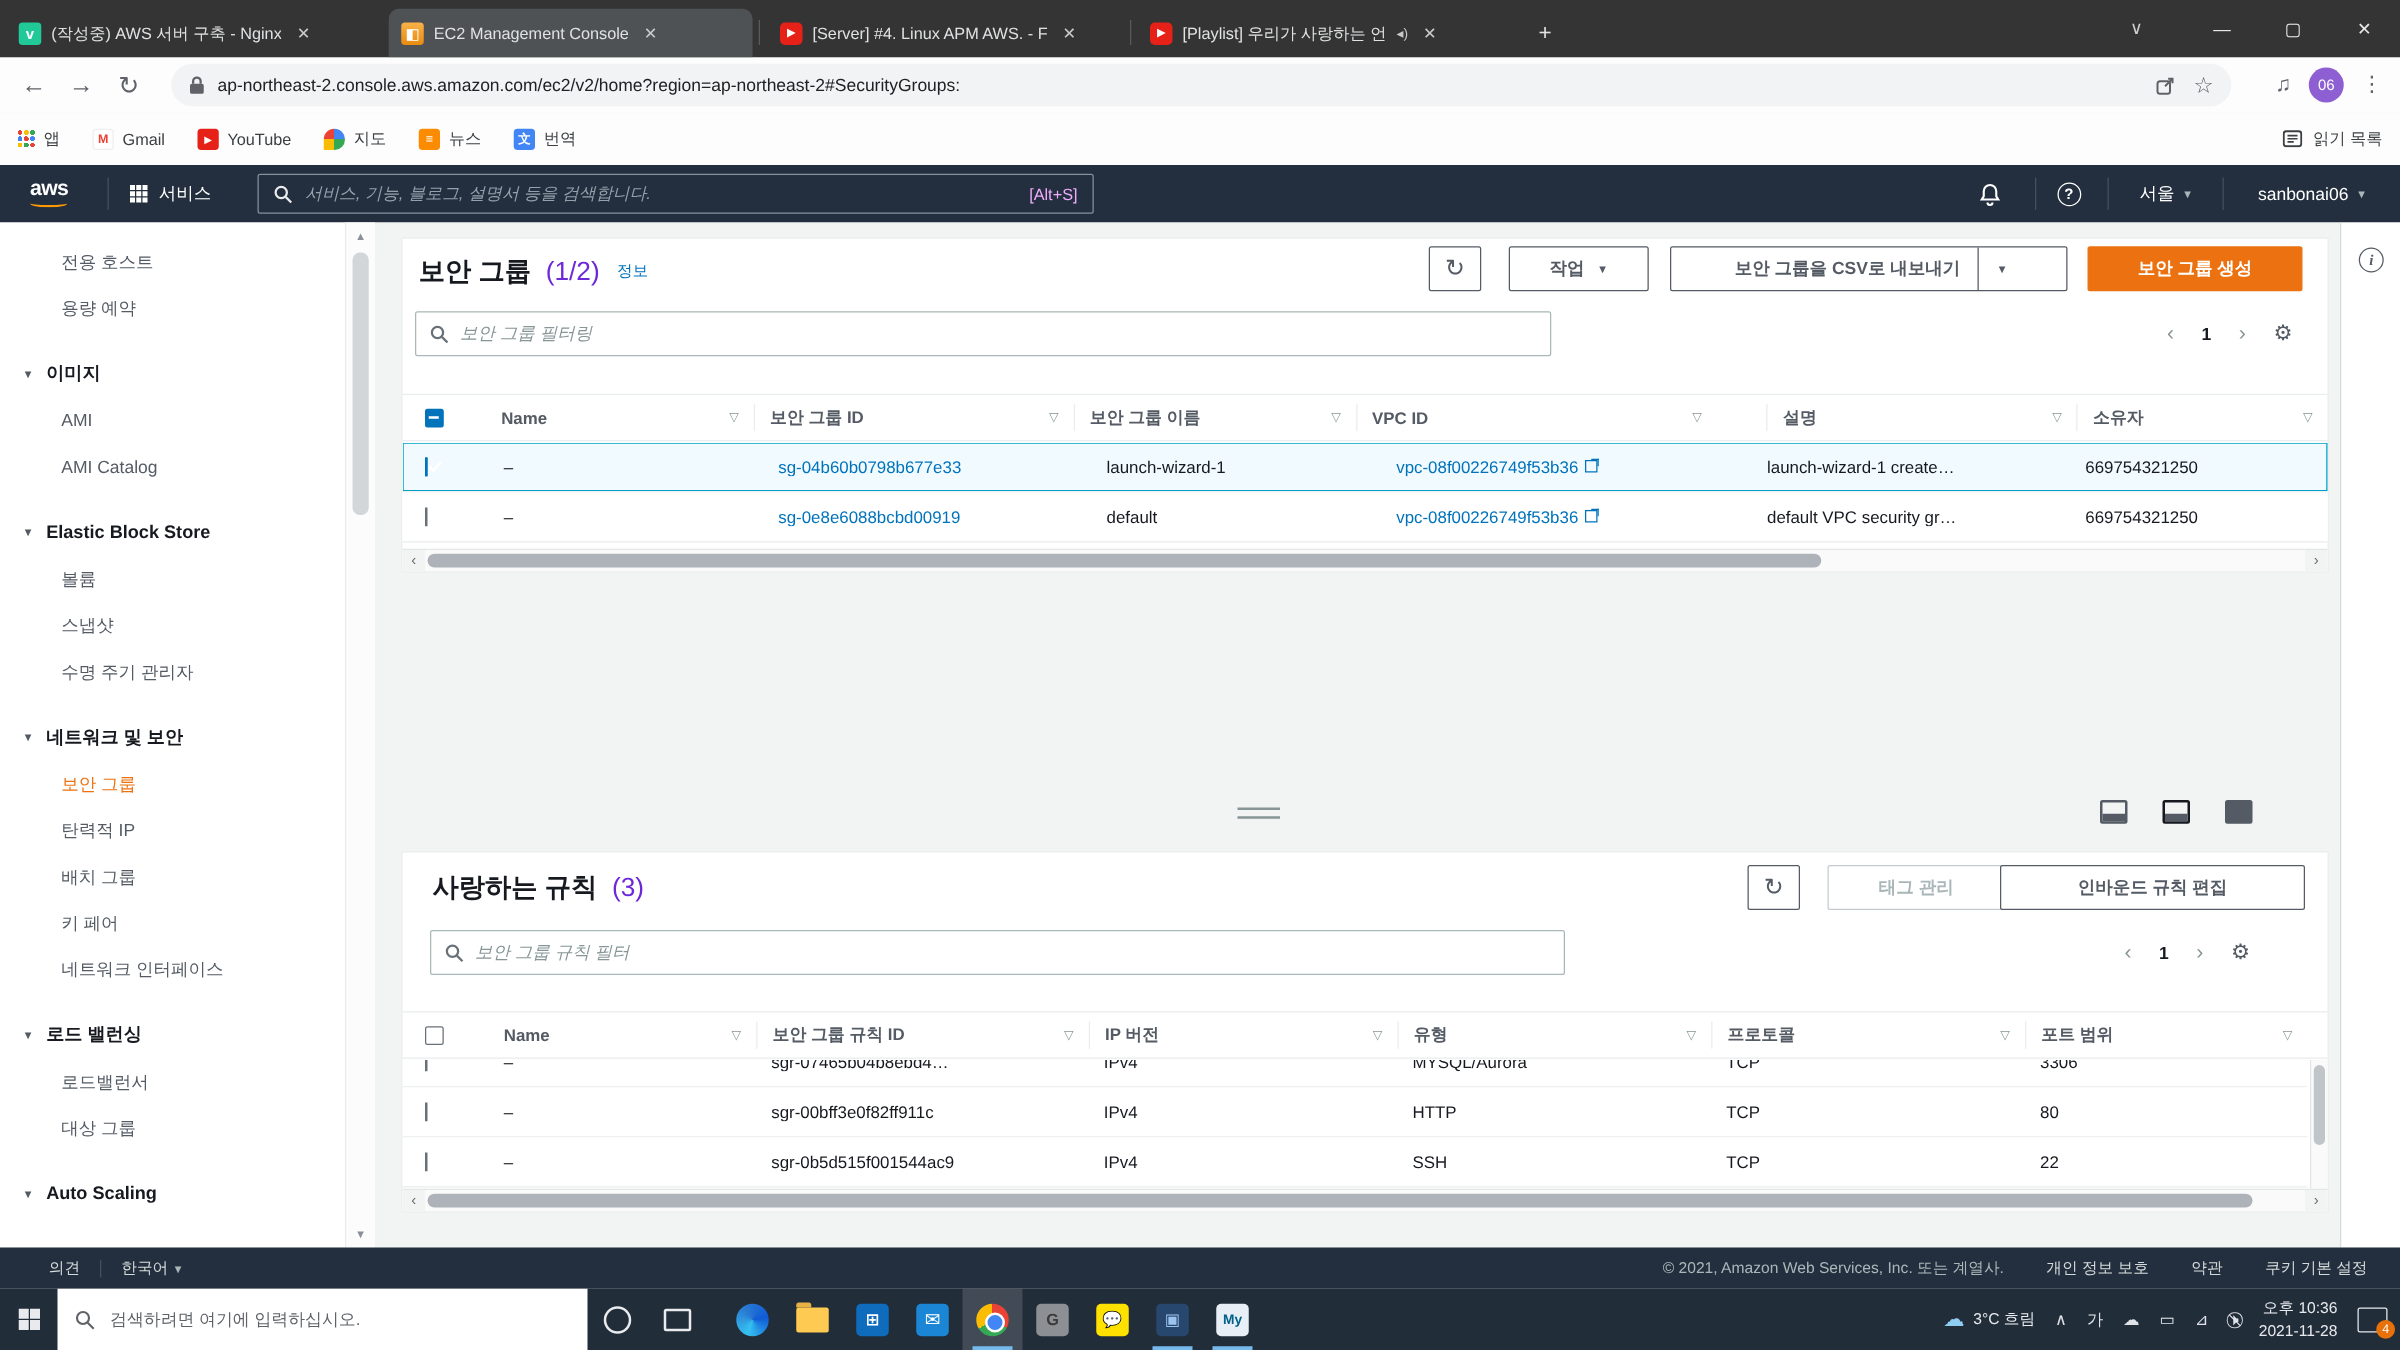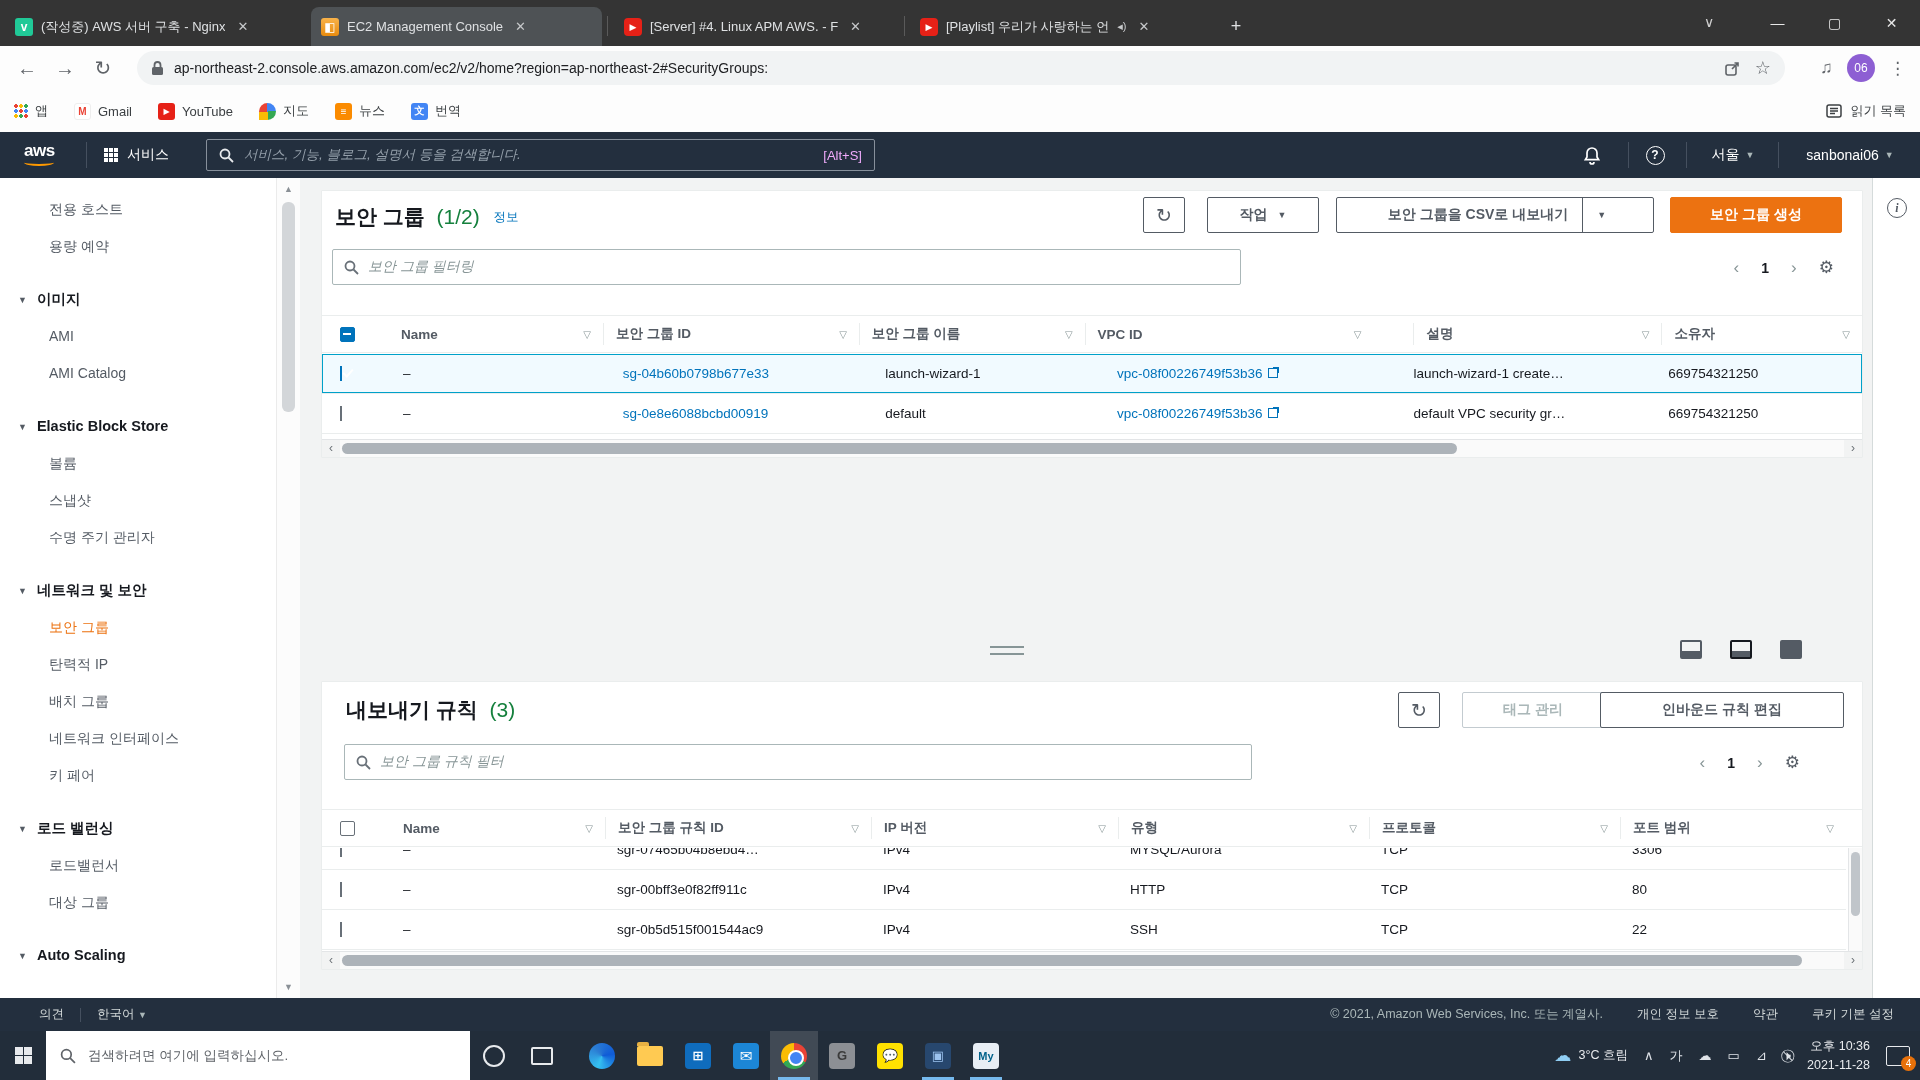--- a/index.html
+++ b/index.html
@@ -64,21 +64,21 @@
   #sbscroll { position:absolute; left:276px; top:178px; width:24px; height:820px; background:#fcfcfc; border-left:1px solid #ebebeb; }
   #sbscroll .arr { position:absolute; left:0; width:100%; text-align:center; color:#8a9096; font-size:9px; }
   #sbscroll .thumb { position:absolute; left:5px; top:24px; width:13px; height:210px; background:#d3d6d9; border-radius:6px; }
 
   
   #main { position:absolute; left:300px; top:178px; width:1572px; height:820px; background:#f2f3f3; }
   .card { position:absolute; background:#fff; border:1px solid #eaeded; border-radius:1px; }
   #sgcard { left:21px; top:12px; width:1542px; height:268px; }
   #ibcard { left:21px; top:503px; width:1542px; height:289px; }
   .panel-title { position:absolute; font-size:21px; font-weight:bold; color:#16191f; }
-  .panel-title .cnt { font-weight:normal; color:#15803d;text-align:center; }
+  .panel-title .cnt { font-weight:normal; color:#6d28d9;text-align:center; }
   .panel-title .info { font-size:12.5px; font-weight:normal; color:#0073bb; margin-left:8px; vertical-align:3px; }
   .btn { height:36px; border:1px solid #545b64; border-radius:2px; background:#fff; color:#545b64; font-weight:bold; font-size:14px; display:inline-flex; align-items:center; justify-content:center; padding:0 18px; gap:10px; }
   .btn.icon { width:42px; padding:0; font-size:19px; font-weight:normal; }
   .btn.primary { background:#ec7211; border-color:#ec7211; color:#fff; }
   .btn.disabled { color:#aab7b8; border-color:#c3cbd0; }
   .split-caret { border-left:1px solid #545b64; align-self:stretch; display:flex; align-items:center; padding:0 14px; margin:0 -18px 0 4px; }
   .filter { position:absolute; height:36px; border:1px solid #aab7b8; border-radius:2px; background:#fff; display:flex; align-items:center; padding:12px 11px; gap:9px; }
   .filter .ph { color:#879596; font-style:italic; font-size:14px; }
   .pager { position:absolute; display:flex; align-items:center; gap:22px; color:#879596; font-size:17px; }
   .pager .pg { color:#16191f; font-size:14px; font-weight:bold; }
@@ -297,22 +297,22 @@
   <div class="sb-item">AMI</div>
   <div class="sb-item">AMI Catalog</div>
   <div class="sb-sec"><span class="tri">▼</span><span>Elastic Block Store</span></div>
   <div class="sb-item">볼륨</div>
   <div class="sb-item">스냅샷</div>
   <div class="sb-item">수명 주기 관리자</div>
   <div class="sb-sec"><span class="tri">▼</span><span>네트워크 및 보안</span></div>
   <div class="sb-item sel">보안 그룹</div>
   <div class="sb-item">탄력적 IP</div>
   <div class="sb-item">배치 그룹</div>
+  <div class="sb-item">키 페어</div>
   <div class="sb-item">네트워크 인터페이스</div>
-  <div class="sb-item">키 페어</div>
   <div class="sb-sec"><span class="tri">▼</span><span>로드 밸런싱</span></div>
   <div class="sb-item">로드밸런서</div>
   <div class="sb-item">대상 그룹</div>
   <div class="sb-sec"><span class="tri">▼</span><span>Auto Scaling</span></div>
 </div>
 <div id="sbscroll">
   <span class="arr" style="top:6px;">▲</span>
   <div class="thumb"></div>
   <span class="arr" style="bottom:6px;">▼</span>
 </div>
@@ -414,21 +414,21 @@
 
   <div id="splithandle"></div>
   <div class="layouticons" style="right:70px;">
     <span class="lic bottom"></span>
     <span class="lic bottom" style="border-color:#16191f;"></span>
     <span class="lic solid"></span>
   </div>
 
   <div class="card" id="ibcard">
     <div class="panel-title" style="left:24px;top:14px;">
-      <span>내보내기 규칙</span>
+      <span>사랑하는 규칙</span>
       <span class="cnt">&nbsp;</span><span class="cnt">(3)</span>
     </div>
     <button class="btn icon" style="position:absolute;left:1076px;top:10px;">
         <span>↻</span>
       </button>
     <button class="btn disabled" style="position:absolute;left:1140px;top:10px;width:142px;">
       <span>태그 관리</span>
     </button>
     <button class="btn" style="position:absolute;left:1278px;top:10px;width:244px;">
       <span>인바운드 규칙 편집</span>

